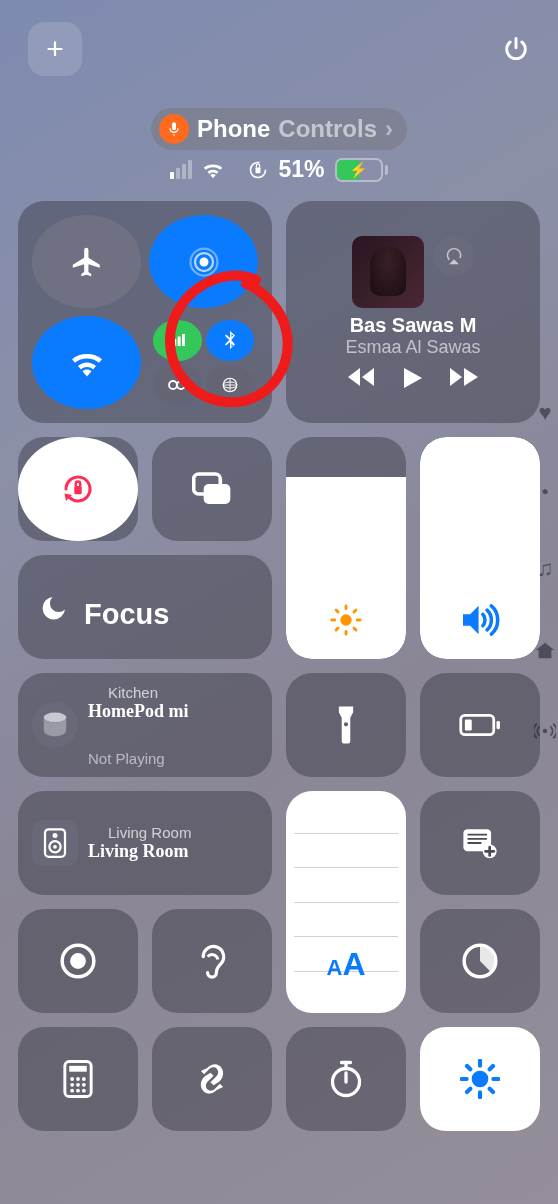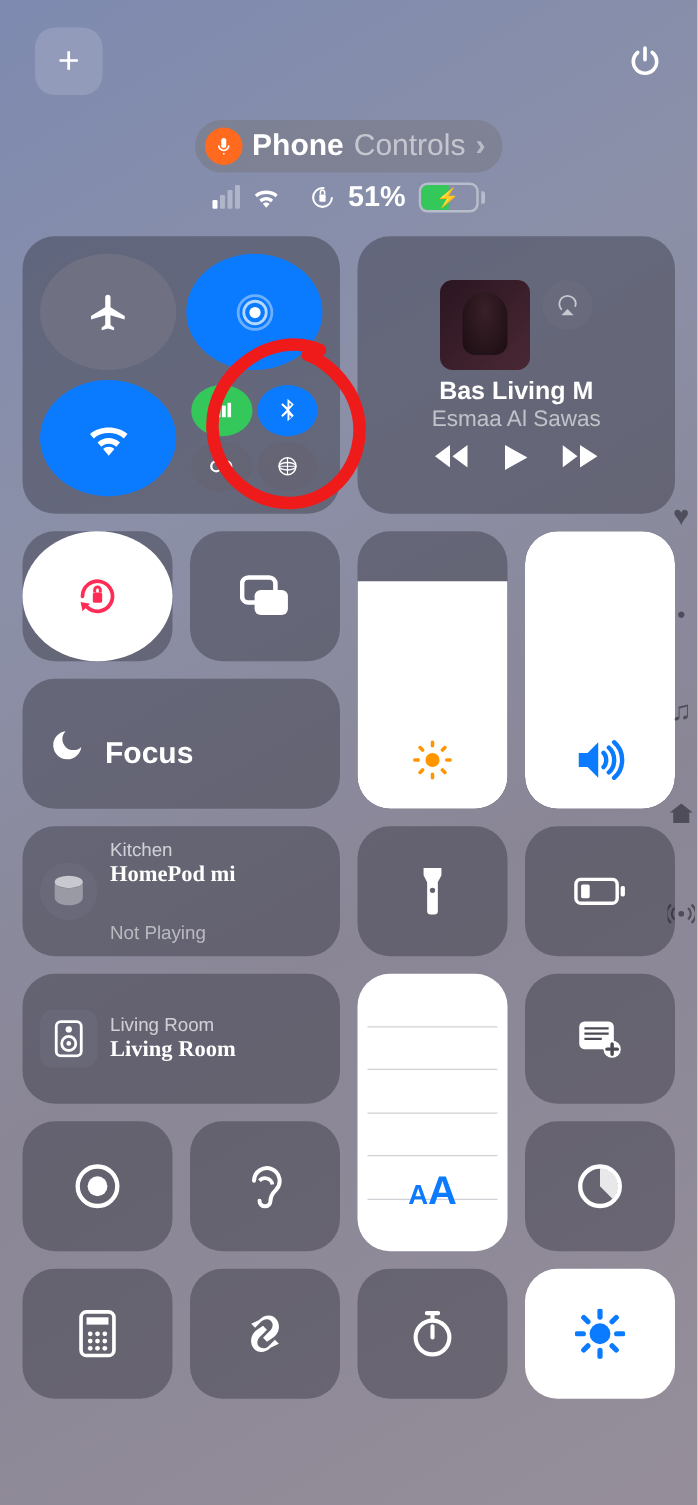--- a/index.html
+++ b/index.html
@@ -5,23 +5,23 @@
   *{box-sizing:border-box;margin:0;padding:0;}
   body{
     width:558px;height:1204px;
     background:linear-gradient(150deg,#7e8ab0 0%,#8b90a8 30%,#8a8696 60%,#958e9a 100%);
     font-family:-apple-system,Helvetica,Arial,sans-serif;
     color:#fff;position:relative;overflow:hidden;
   }
   .top-row{display:flex;justify-content:space-between;align-items:center;padding:22px 28px 0 28px;}
   .plus-btn{width:54px;height:54px;border-radius:16px;background:rgba(255,255,255,.14);display:flex;align-items:center;justify-content:center;font-size:30px;font-weight:300;}
   .pwr{font-size:26px;}
-  .pill{margin:20px auto 6px;width:fit-content;background:rgba(120,120,130,.55);border-radius:24px;display:flex;align-items:center;padding:6px 14px 6px 8px;gap:8px;font-size:24px;font-weight:600;}
+  .pill{margin:32px auto 6px;width:fit-content;background:rgba(120,120,130,.55);border-radius:24px;display:flex;align-items:center;padding:6px 14px 6px 8px;gap:8px;font-size:24px;font-weight:600;}
   .mic-dot{width:30px;height:30px;border-radius:50%;background:#ff6a1f;display:flex;align-items:center;justify-content:center;}
-  .pill .dim{color:rgba(255,255,255,.55);font-weight:400;text-align:center;}
+  .pill .dim{color:rgba(255,255,255,.55);font-weight:700;text-align:center;}
   .chev{color:rgba(255,255,255,.45);}
   .status{display:flex;justify-content:center;align-items:center;gap:10px;font-size:23px;font-weight:600;margin-top:2px;}
   .sigbars{display:inline-flex;align-items:flex-end;gap:2px;}
   .sigbars span{width:4px;background:rgba(255,255,255,.35);border-radius:1px;}
   .sigbars span:nth-child(1){height:7px;background:#fff;}
   .sigbars span:nth-child(2){height:11px;}
   .sigbars span:nth-child(3){height:15px;}
   .sigbars span:nth-child(4){height:19px;}
   .batt{display:inline-flex;align-items:center;}
   .batt-body{width:48px;height:24px;border:2px solid rgba(255,255,255,.4);border-radius:7px;position:relative;overflow:hidden;}
@@ -43,28 +43,28 @@
   .media-top{display:flex;gap:10px;align-items:flex-start;}
   .art{width:72px;height:72px;border-radius:10px;background:linear-gradient(135deg,#2a1520,#4a2835);position:relative;overflow:hidden;flex-shrink:0;}
   .art::after{content:"";position:absolute;left:18px;top:10px;width:36px;height:50px;background:radial-gradient(ellipse at 50% 30%,#3a2028,#1a0d12);border-radius:18px 18px 10px 10px;}
   .airp{margin-left:auto;width:40px;height:40px;border-radius:50%;background:rgba(110,110,125,.5);display:flex;align-items:center;justify-content:center;}
   .mtitle{font-size:20px;font-weight:700;margin-top:6px;white-space:nowrap;overflow:hidden;}
   .martist{font-size:18px;color:rgba(255,255,255,.6);white-space:nowrap;overflow:hidden;}
   .mctrl{display:flex;justify-content:center;gap:28px;margin-top:10px;font-size:22px;}
   .circle-white{background:#fff;border-radius:50%;width:100%;height:100%;display:flex;align-items:center;justify-content:center;}
   .locki{color:#ff2d55;}
   .focus{justify-content:flex-start;padding:0 22px;gap:14px;}
-  .focus-lbl{font-size:24px;font-weight:700;margin-top:15px;}
+  .focus-lbl{font-size:29px;font-weight:700;margin-top:15px;}
   .slider{background:rgba(40,40,50,.38);border-radius:26px;position:relative;overflow:hidden;}
   .slider-fill{position:absolute;left:0;right:0;bottom:0;background:#fff;border-radius:0 0 26px 26px;}
   .slider-ic{position:absolute;left:50%;bottom:22px;transform:translateX(-50%);}
   .home-row{justify-content:flex-start;padding:0 14px;gap:10px;}
   .hp-ic{width:46px;height:46px;border-radius:50%;background:rgba(110,110,125,.55);flex-shrink:0;display:flex;align-items:center;justify-content:center;}
   .hp-txt{overflow:hidden;}
-  .hp-loc{font-size:15px;color:rgba(255,255,255,.7);}
+  .hp-loc{font-size:15px;color:rgba(255,255,255,.7);margin-left:20px;}
   .hp-name{font-size:18px;font-weight:700;white-space:nowrap;overflow:hidden;text-overflow:ellipsis;font-family:Liberation Serif, serif;}
   .hp-stat{font-size:15px;color:rgba(255,255,255,.55);margin-top:28px;}
   .textsize{background:#fff;}
   .ts-inner{position:absolute;inset:8px;display:flex;flex-direction:column;}
   .ts-seg{flex:1;border-bottom:1px solid #d0d0d5;}
   .ts-seg:last-child{border:none;}
   .ts-aa{color:#0a7aff;font-weight:700;position:absolute;left:50%;bottom:30px;transform:translateX(-50%);font-size:22px;}
   .ts-aa .big{font-size:32px;}
   .sun-white{background:#fff;}
   .edge{position:absolute;right:2px;display:flex;flex-direction:column;gap:58px;top:400px;color:rgba(30,30,40,.55);font-size:22px;align-items:center;}
@@ -178,21 +178,21 @@
   <div class="module span2c span2r media">
     <div class="media-top">
       <div class="art"></div>
       <div class="airp">
         <svg width="20" height="18" viewBox="0 0 24 22">
             <path fill="#c8c8d0" d="M12 15l6 6H6l6-6z"></path>
             <circle cx="12" cy="10" r="8" fill="none" stroke="#c8c8d0" stroke-width="1.8" stroke-dasharray="34 16" transform="rotate(135 12 10)"></circle>
           </svg>
       </div>
     </div>
-    <div class="mtitle">Bas Living M</div>
+    <div class="mtitle">Bas Sawas M</div>
     <div class="martist">Esmaa Al Sawas</div>
     <div class="mctrl">
       <span>
           <svg width="28" height="18" viewBox="0 0 28 18">
             <path fill="#fff" d="M14 9L26 0v18L14 9zM0 9L12 0v18L0 9z"></path>
           </svg>
         </span>
       <span>
           <svg width="18" height="20" viewBox="0 0 18 20">
             <path fill="#fff" d="M0 0l18 10L0 20z"></path>

